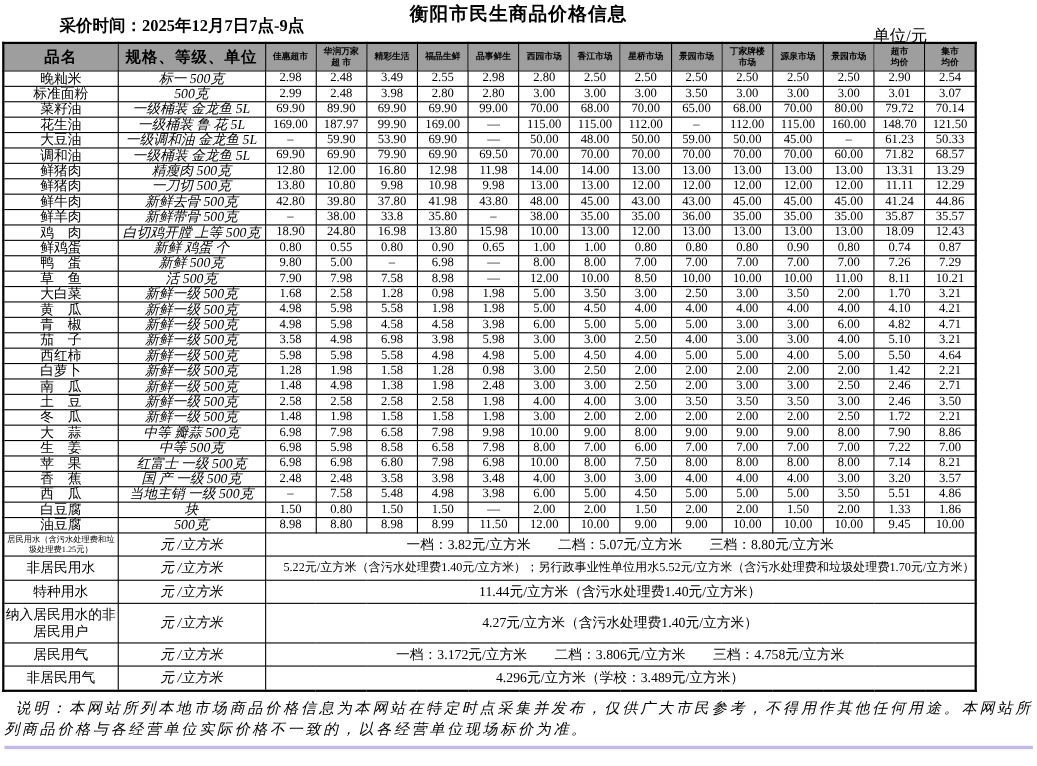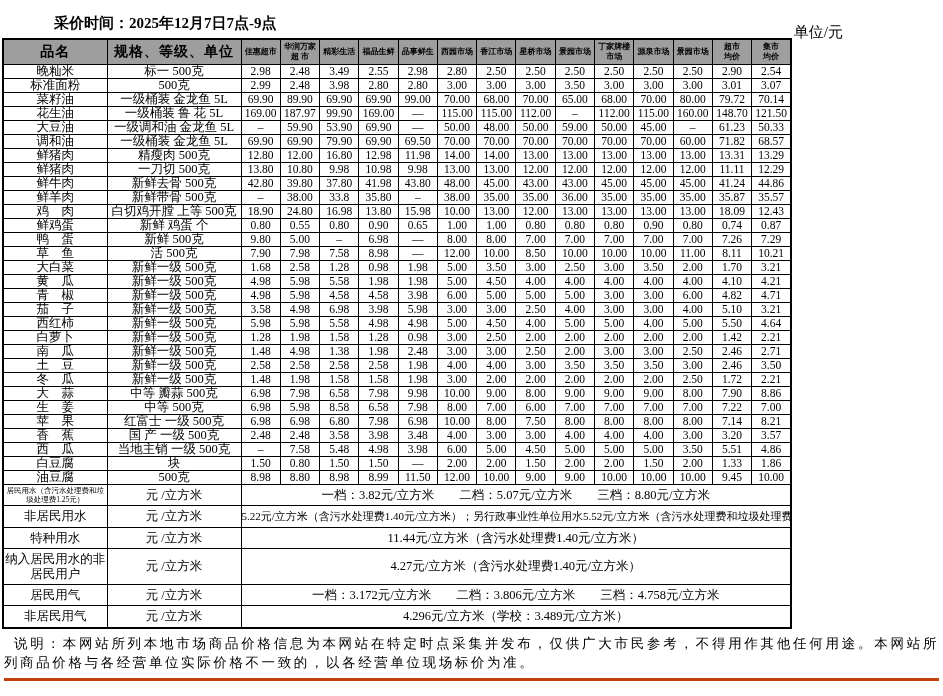--- a/index.html
+++ b/index.html
@@ -3,43 +3,44 @@
 <meta charset="utf-8">
 <style>
   html, body { margin:0; padding:0; width:943px; height:696px; overflow:hidden;
     background:#ffffff; font-family:"Liberation Serif", "DejaVu Serif", serif; color:#000; }
   .page { position:relative; width:943px; height:696px; }
   .header { position:relative; height:38px; }
   .title { position:absolute; top:1px; left:0; right:0; text-align:center;
     font-size:17px; font-weight:bold; letter-spacing:1px; }
   .collect-time { position:absolute; top:14px; left:6px; font-size:15px; font-weight:bold;margin-left:48px; }
   .unit-label { position:absolute; top:23px; right:100px; font-size:15px; }
-  table.price-table { border-collapse:collapse; table-layout:fixed; width:790px;
+  table.price-table { border-collapse:collapse; table-layout:fixed; width:886px;
     margin-left:2px; border:2px solid #000; }
   th, td { border:1px solid #000; text-align:center; padding:0; overflow:hidden; }
   thead th { background:#9e9e9e; font-weight:bold; }
   .big-th { font-size:14px; height:24px; letter-spacing:1px; }
   .market-th { font-size:8px; line-height:1.2; white-space:pre-line; padding:1px 0; }
   tbody td { font-size:11.5px; height:13px; line-height:13px; }
   td.name-cell { font-size:12.5px; }
-  td.spec-cell { font-size:12.5px; }
+  td.spec-cell { font-size:12.5px;font-style:italic; }
   td.price-cell { font-size:11.5px; }
   tr.utility-row td { height:auto; line-height:1.15; padding:3px 0; }
   td.utility-label { font-size:12.5px; }
   td.utility-label.tiny { font-size:7.5px; line-height:1.25; padding:0 1px; }
   td.merged-cell { font-size:12.5px; white-space:nowrap; }
   .footer-note { margin:5px 4px 0 4px; font-size:13.5px; letter-spacing:2.6px;
     line-height:1.45; text-align:justify; text-indent:10px;
-    border-bottom:3px solid #c2410c; padding-bottom:5px; }
+    border-bottom:3px solid #c4b5fd; padding-bottom:5px;font-style:italic; }
 </style>
 </head>
 <body>
 
 <div class="page">
   <div class="header">
+    <div class="title">衡阳市民生商品价格信息</div>
     <div class="collect-time">采价时间：2025年12月7日7点-9点</div>
     <div class="unit-label">单位/元</div>
   </div>
 
   <table class="price-table">
     <colgroup>
       <col style="width:104px">
         <col style="width:134px">
       <col>
         <col>

